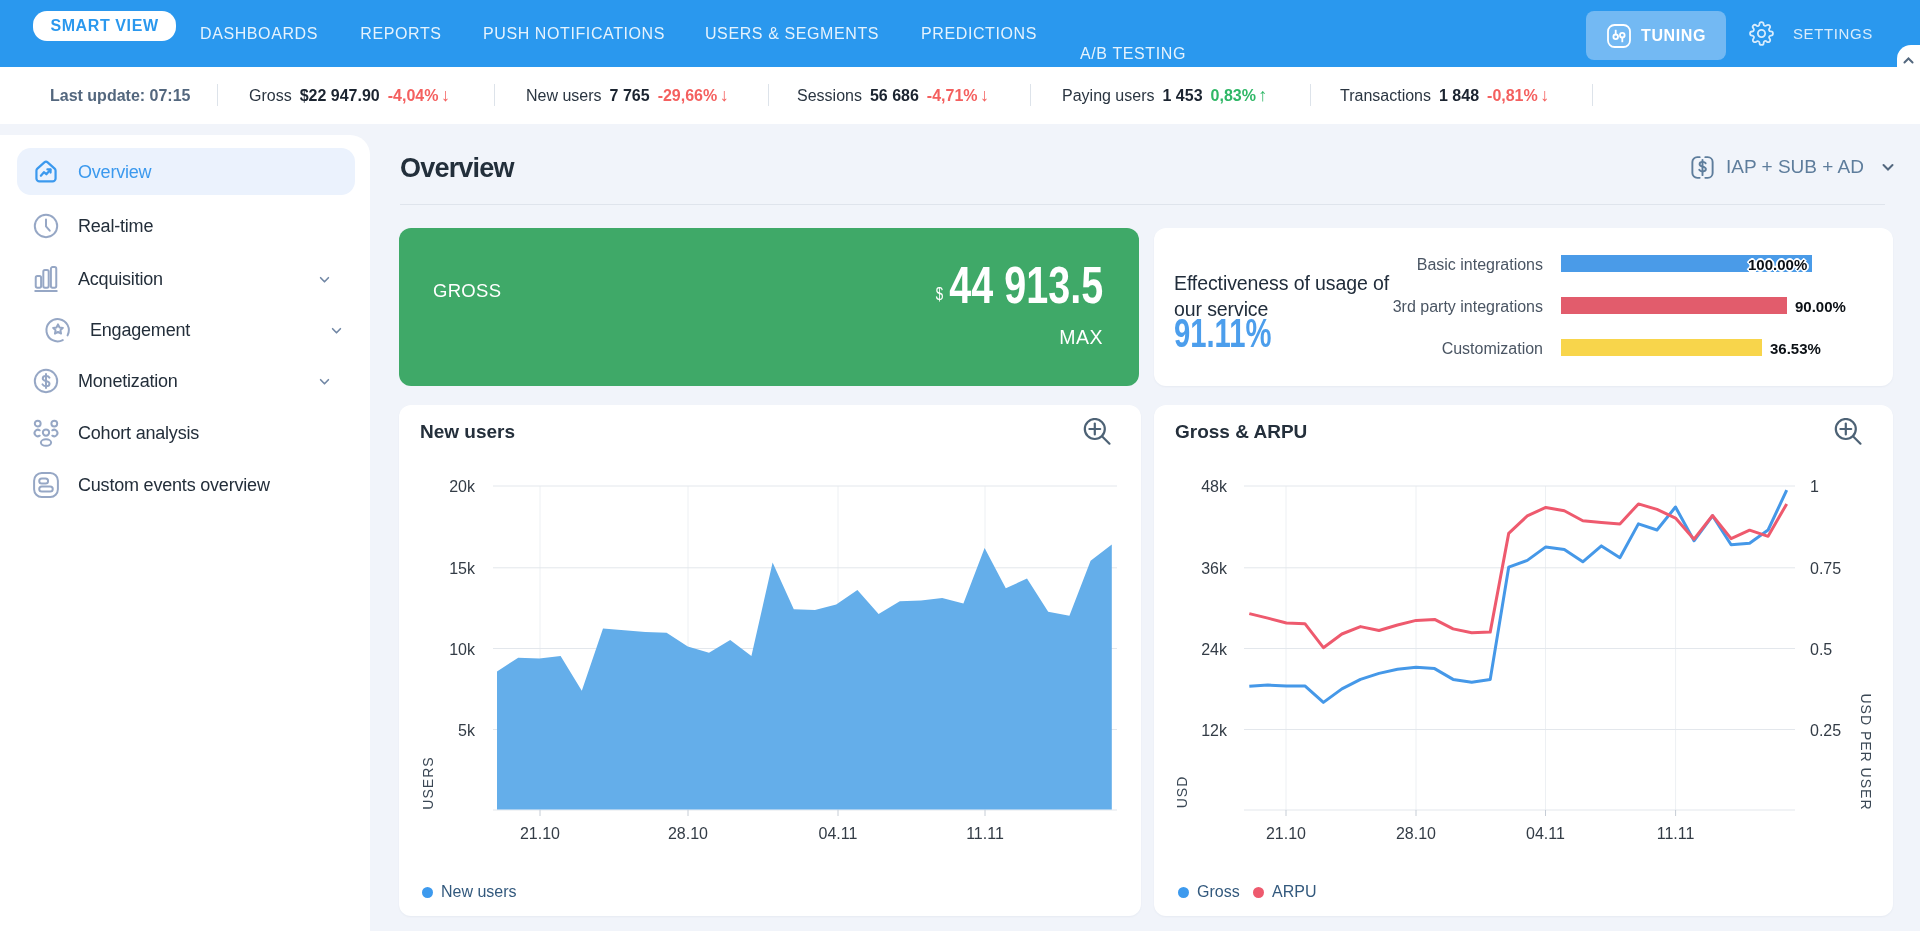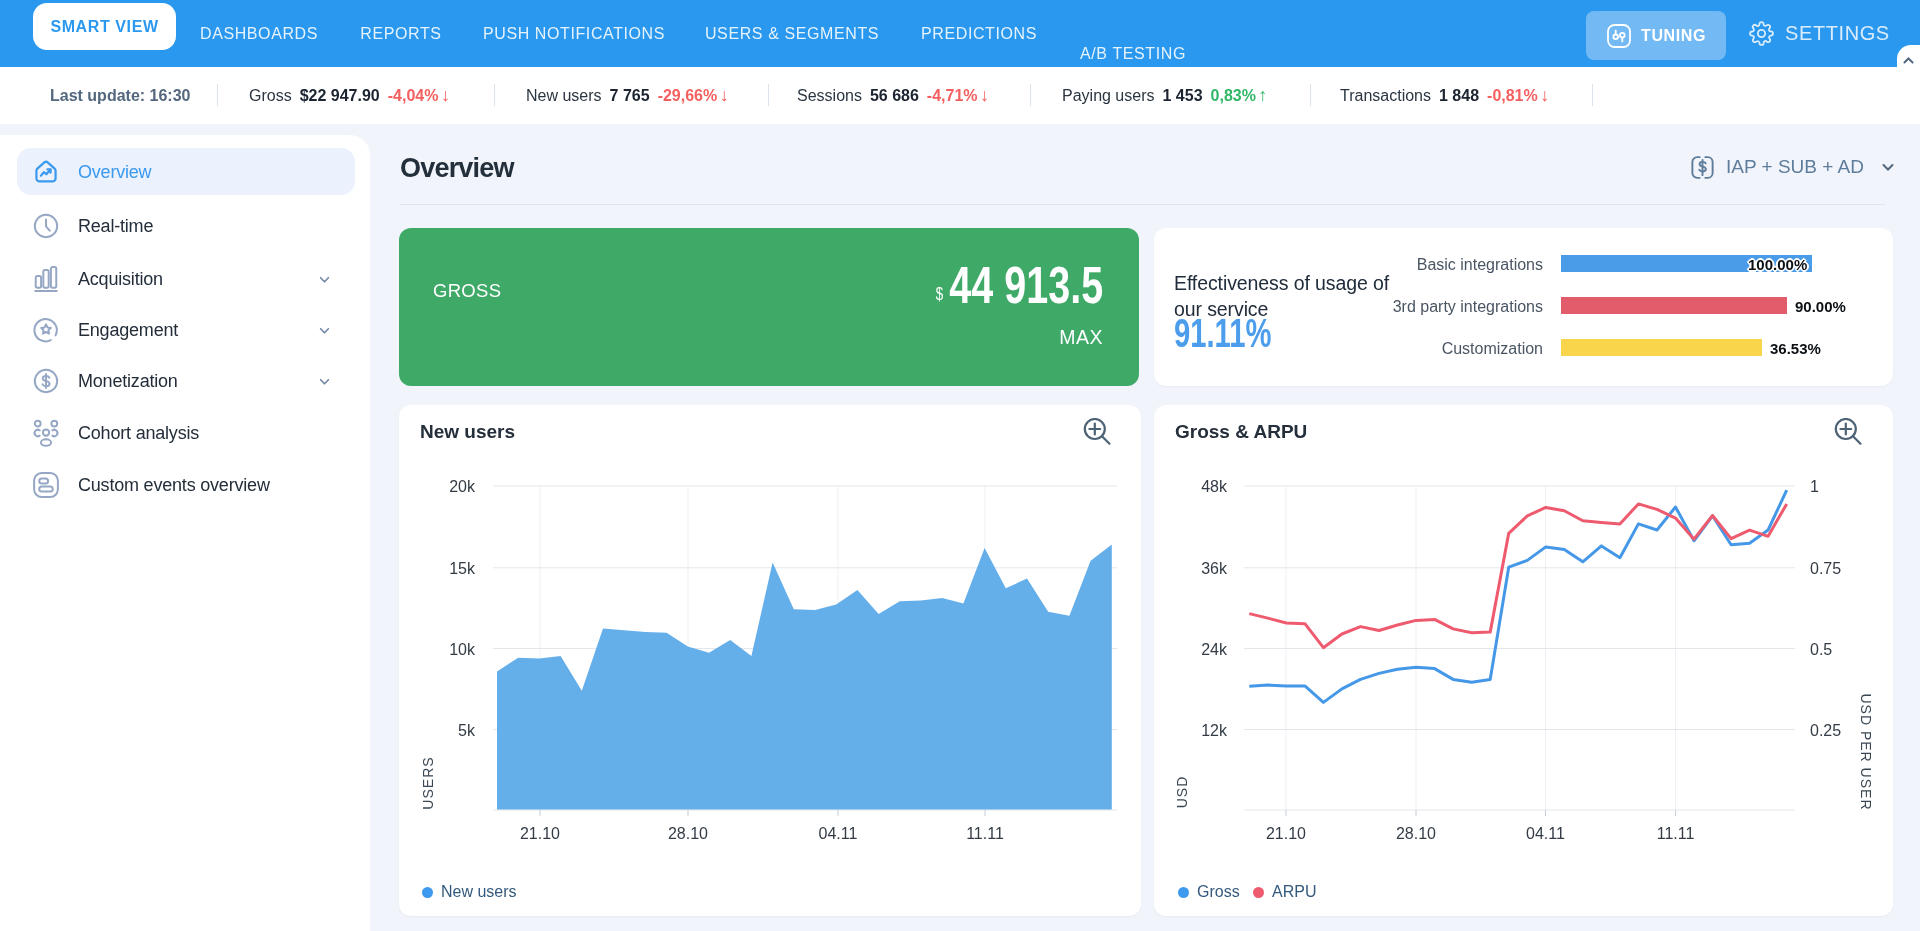--- a/index.html
+++ b/index.html
@@ -1,23 +1,23 @@
 <!DOCTYPE html>
 <html><head>
 <meta charset="utf-8">
 <style>
 * { margin:0; padding:0; box-sizing:border-box; }
 html,body { width:1920px; height:931px; overflow:hidden; }
 body { font-family:"Liberation Sans", sans-serif; background:#f1f4fa; position:relative; }
 
 .nav { position:absolute; left:0; top:0; width:1920px; height:67px; background:#2a98ee; }
-.navpill { position:absolute; left:33px; top:3px; width:143px; height:47px; background:#fff; border-radius:14px; color:#2a98ee; font-size:16px; font-weight:700; letter-spacing:.6px; display:flex; align-items:center; justify-content:center; }
+.navpill { position:absolute; left:33px; top:11px; width:143px; height:30px; background:#fff; border-radius:14px; color:#2a98ee; font-size:16px; font-weight:700; letter-spacing:.6px; display:flex; align-items:center; justify-content:center; }
 .navlink { position:absolute; top:0; height:67px; display:flex; align-items:center; transform:translateX(-50%); color:rgba(255,255,255,.88); font-size:16px; letter-spacing:.6px; white-space:nowrap; }
 .tuning { position:absolute; left:1586px; top:11px; width:140px; height:49px; background:#73b9f3; border-radius:8px; color:#fff; font-size:16px; font-weight:700; letter-spacing:.6px; display:flex; align-items:center; justify-content:center; gap:9px; }
-.settings { position:absolute; left:1749px; top:0; height:67px; display:flex; align-items:center; gap:11px; color:#d9ecfc; font-size:20px; letter-spacing:.6px; }
+.settings { position:absolute; left:1749px; top:0; height:67px; display:flex; align-items:center; gap:19px; color:#d9ecfc; font-size:15px; letter-spacing:.6px; }
 .navtab { position:absolute; left:1897px; top:45px; width:23px; height:79px; background:#fff; border-top-left-radius:14px; }
 
 .stats { position:absolute; left:0; top:67px; width:1920px; height:57px; background:#fff; }
 .stats .sep { position:absolute; top:17px; width:1px; height:22px; background:#dde3ea; }
 .sgroup { position:absolute; top:0; height:57px; display:flex; align-items:center; gap:8px; white-space:nowrap; font-size:16px; }
 .sname { color:#2a3541; }
 .sval { color:#1b2430; font-weight:700; }
 .sneg { color:#f4605f; font-weight:700; }
 .arr { font-weight:400; font-size:18px; margin-left:-2px; }
 .spos { color:#2fb766; font-weight:700; }
@@ -72,21 +72,21 @@
     <span>SETTINGS</span>
   </div>
 </div>
 <div class="navtab">
   <svg style="position:absolute;left:5px;top:9px;" width="13" height="13" viewBox="0 0 16 16" fill="none" stroke="#53677e" stroke-width="2.4" stroke-linecap="round">
     <polyline points="3,10.5 8,5.5 13,10.5"></polyline>
   </svg>
 </div>
 
 <div class="stats">
-  <div class="lastupd">Last update: 16:30</div>
+  <div class="lastupd">Last update: 07:15</div>
   <div class="sep" style="left:217px;"></div>
   <div class="sgroup" style="left:249px;">
       <span class="sname">Gross</span>
       <span class="sval">$22 947.90</span>
       <span class="sneg">-4,04% <span class="arr">↓</span></span>
     </div>
   <div class="sep" style="left:494px;"></div>
   <div class="sgroup" style="left:526px;">
       <span class="sname">New users</span>
       <span class="sval">7 765</span>
@@ -135,21 +135,21 @@
     <line x1="2.8" y1="22.3" x2="21.2" y2="22.3"></line>
     <rect x="3.2" y="9.5" width="4.6" height="10" rx="1.4"></rect>
     <rect x="9.7" y="4.2" width="4.6" height="15.3" rx="1.4"></rect>
     <rect x="16.2" y="1.8" width="4.6" height="17.7" rx="1.4"></rect>
   </svg>
   <div class="stext">Acquisition</div>
   <svg class="schev" viewBox="0 0 16 16" fill="none" stroke="#7187a5" stroke-width="2" stroke-linecap="round" stroke-linejoin="round">
       <polyline points="3.2,5.8 8,10.8 12.8,5.8"></polyline>
     </svg>
 </div>
-<div class="sitem" style="top:306px;">
+<div class="sitem" style="top:306px;margin-left:12px;">
   <svg class="sicon" viewBox="0 0 24 24" fill="none" stroke="#96a7c5" stroke-width="1.7" stroke-linecap="round" stroke-linejoin="round">
     <path d="M20.2 16.6a9.6 9.6 0 1 0-4.1 4.1"></path>
     <path d="M12 7.2l1.3 2.6 2.9.4-2.1 2 .5 2.9-2.6-1.4-2.6 1.4.5-2.9-2.1-2 2.9-.4z"></path>
   </svg>
   <div class="stext">Engagement</div>
   <svg class="schev" viewBox="0 0 16 16" fill="none" stroke="#7187a5" stroke-width="2" stroke-linecap="round" stroke-linejoin="round">
       <polyline points="3.2,5.8 8,10.8 12.8,5.8"></polyline>
     </svg>
 </div>
 <div class="sitem" style="top:357px;">

